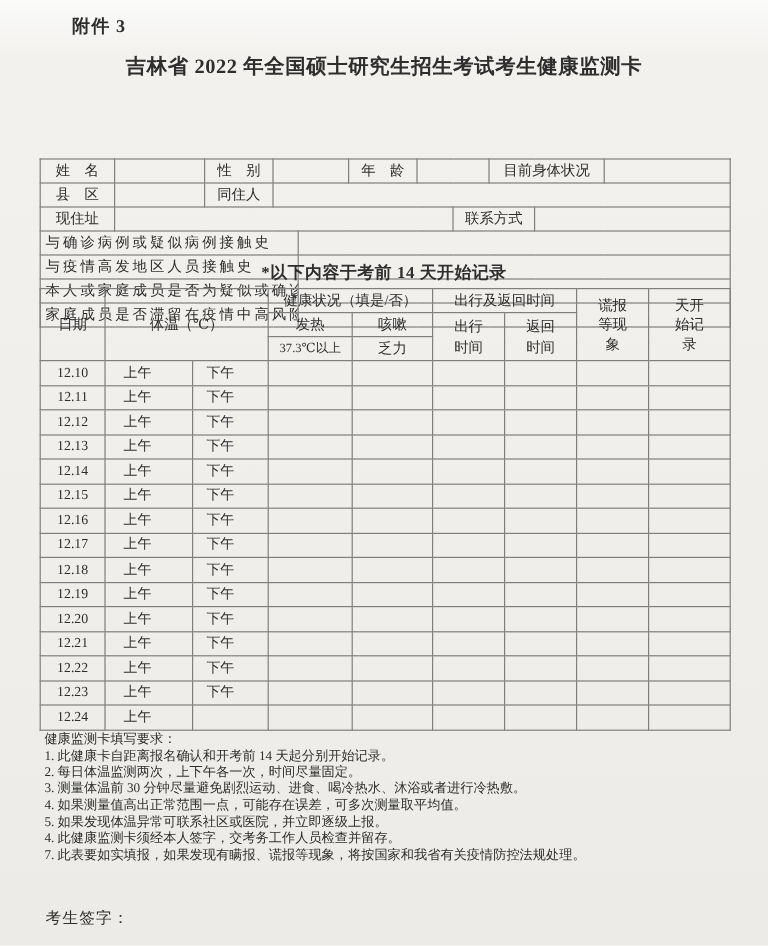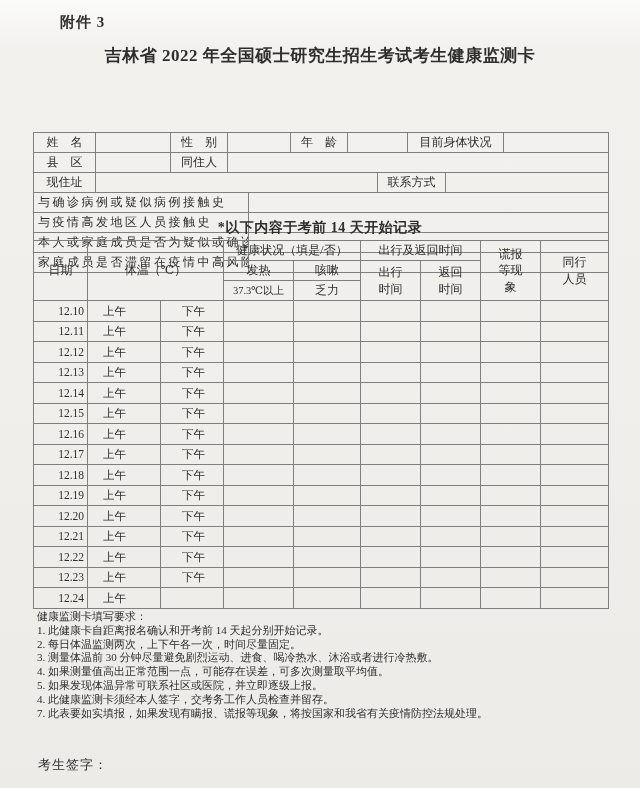--- a/index.html
+++ b/index.html
@@ -36,23 +36,23 @@
   .c{text-align:center;}
   .lbl{white-space:nowrap;}
   .hist{letter-spacing:2.5px;padding-left:4px;text-align:left;}
   .divider{
     position:absolute;left:0;top:219px;width:640px;
     text-align:center;font-weight:bold;font-size:14px;letter-spacing:0.5px;
   }
   .t2 .wrap2{padding:0 16px;line-height:1.35;}
   .t2 .sub{font-size:10.5px;}
   .t2 .daterow td{height:19.5px;}
-  .t2 td.date{font-size:11.5px;text-align:right;}
+  .t2 td.date{font-size:11.5px;}
   .t2 td.am{text-align:left;padding-left:15px;font-size:11.5px;}
-  .t2 td.pm{text-align:left;padding-left:21px;font-size:11.5px;margin-top:20px;}
+  .t2 td.pm{text-align:left;padding-left:11px;font-size:11.5px;margin-top:20px;}
   .notes{
     position:absolute;left:37px;top:610px;width:575px;
     font-size:11px;line-height:13.8px;
   }
   .notes .note-line{white-space:nowrap;}
   .signature{
     position:absolute;left:38px;top:741px;
     font-size:13px;letter-spacing:1px;margin-top:15px;
   }
 </style>
@@ -134,21 +134,21 @@
         <col style="width:60px">
         <col style="width:68px">
     </colgroup>
     <tbody>
         <tr>
       <td rowspan="3">日期</td>
       <td rowspan="3" colspan="2">体温（℃）</td>
       <td colspan="2">健康状况（填是/否）</td>
       <td colspan="2">出行及返回时间</td>
       <td rowspan="3" class="wrap2">谎报等现象</td>
-      <td rowspan="3" class="wrap2">同行人员</td>
+      <td rowspan="3" class="wrap2">天开始记录</td>
     </tr>
     <tr>
       <td>发热</td>
       <td>咳嗽</td>
       <td rowspan="2" class="wrap2">出行时间</td>
       <td rowspan="2" class="wrap2">返回时间</td>
     </tr>
     <tr>
       <td class="sub">37.3℃以上</td>
       <td>乏力</td>

